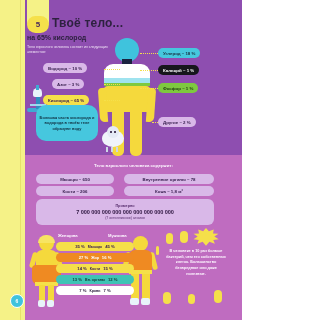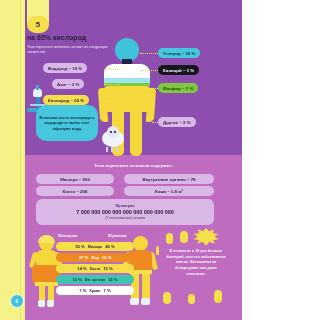--- a/index.html
+++ b/index.html
@@ -264,20 +264,21 @@
 
 <div class="page">
 
   <div class="panel-top"></div>
   <div class="panel-bottom"></div>
   <div class="margin-stripe"></div>
   <div class="margin-rule"></div>
   <div class="top-tab"></div>
 
   <div class="badge-num">5</div>
+  <div class="title">Твоё тело...</div>
   <div class="subtitle">на 65% кислород</div>
   <div class="intro">Тело взрослого человека состоит из следующих элементов:</div>
 
   <div class="figure">
     <div class="fig-head"></div>
     <div class="fig-neck"></div>
     <div class="fig-torso"></div>
     <div class="fig-band-cyan"></div>
     <div class="fig-band-green"></div>
     <div class="fig-lower">

